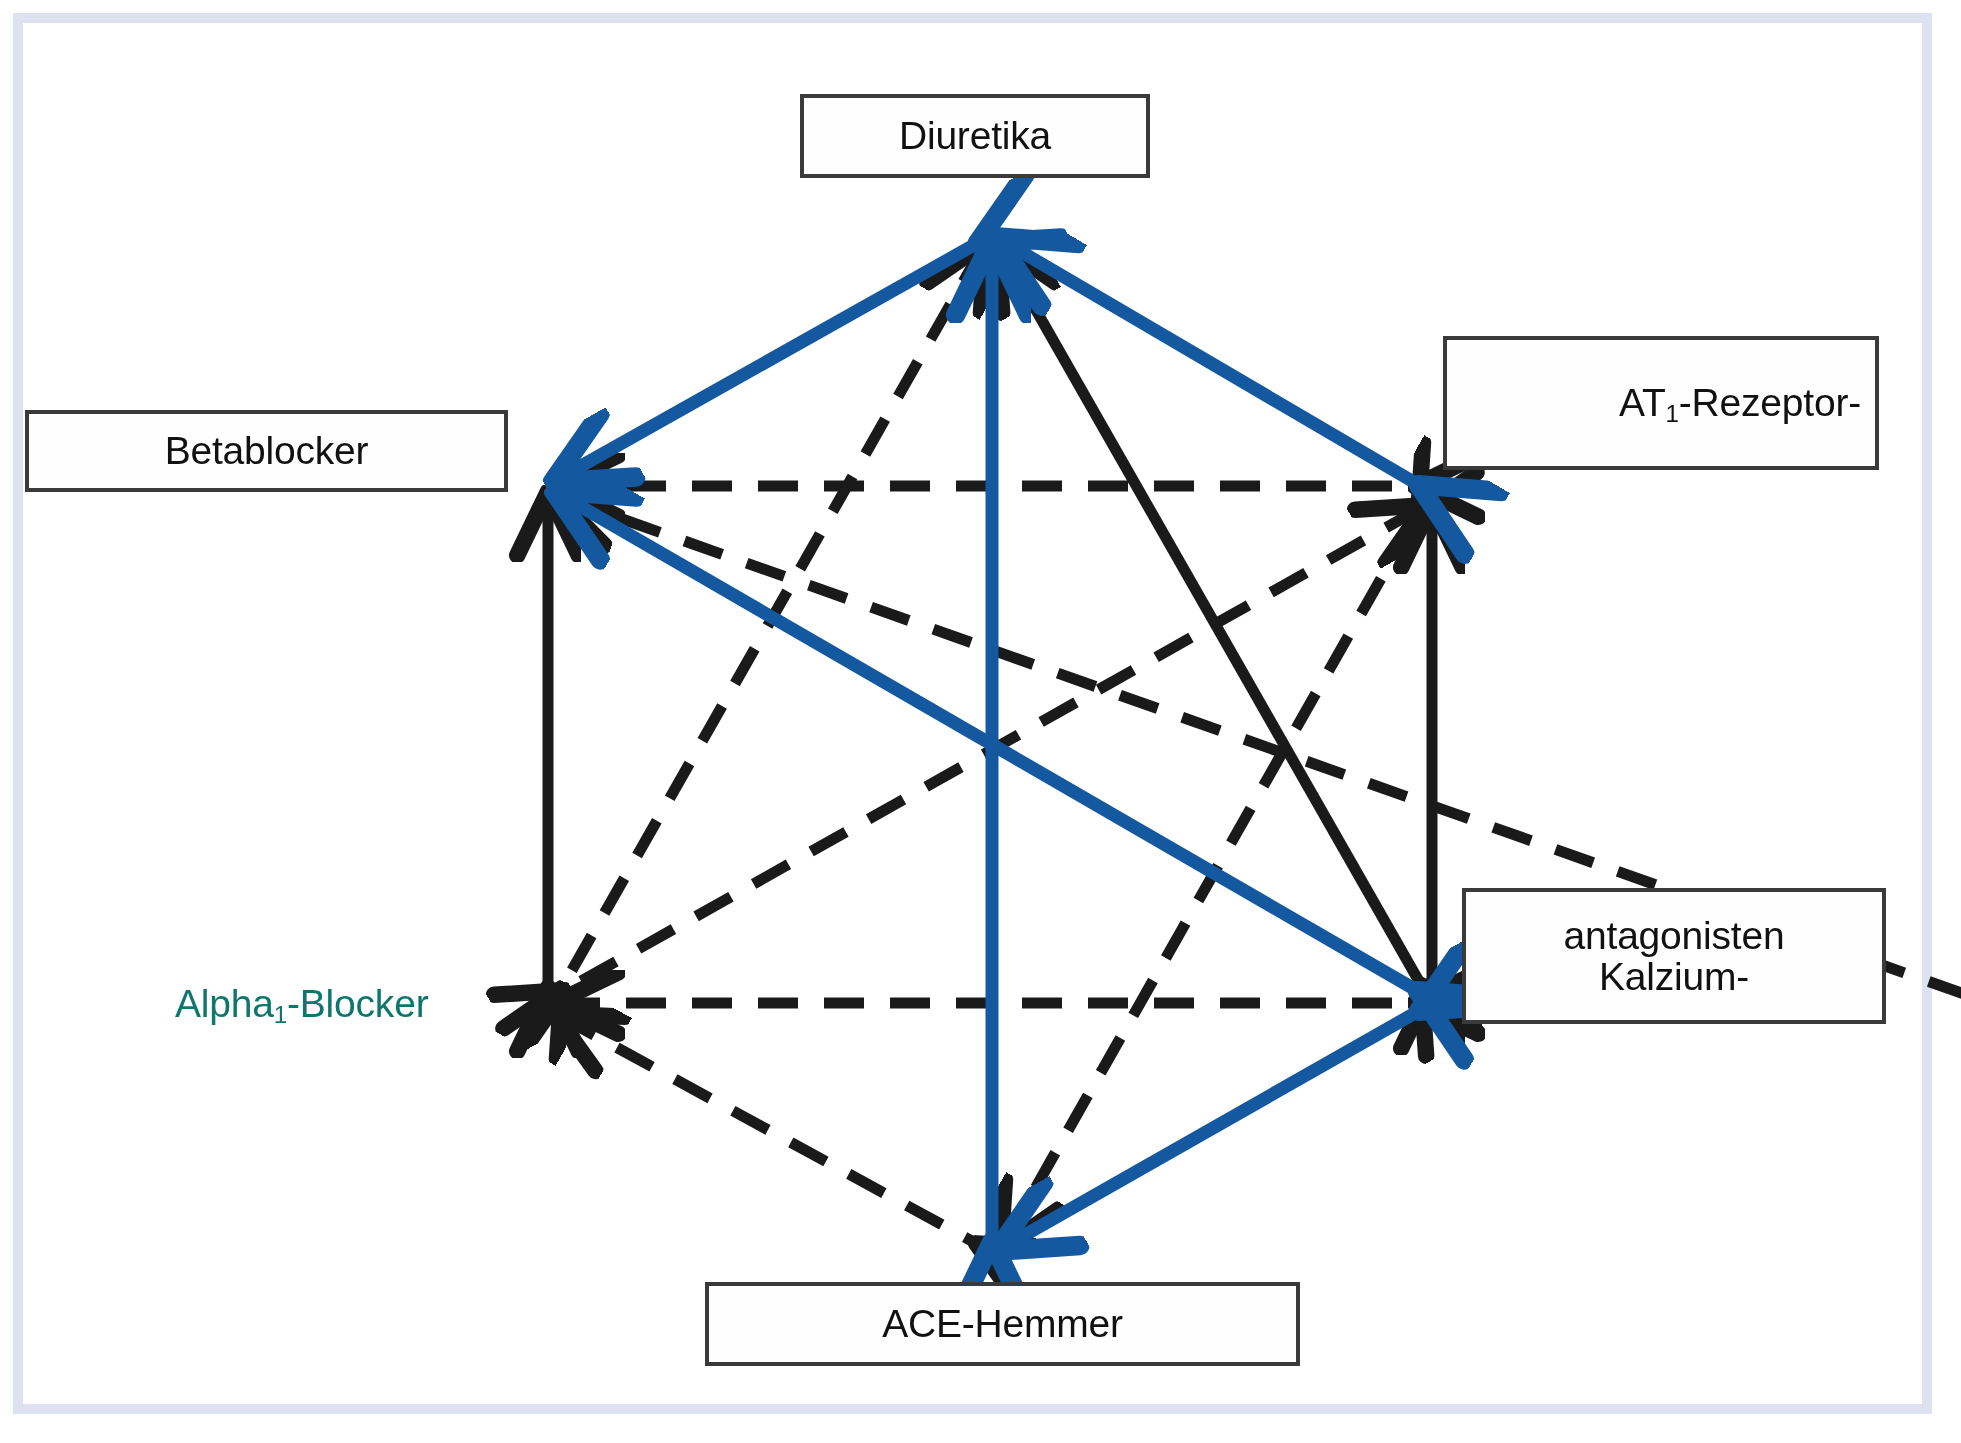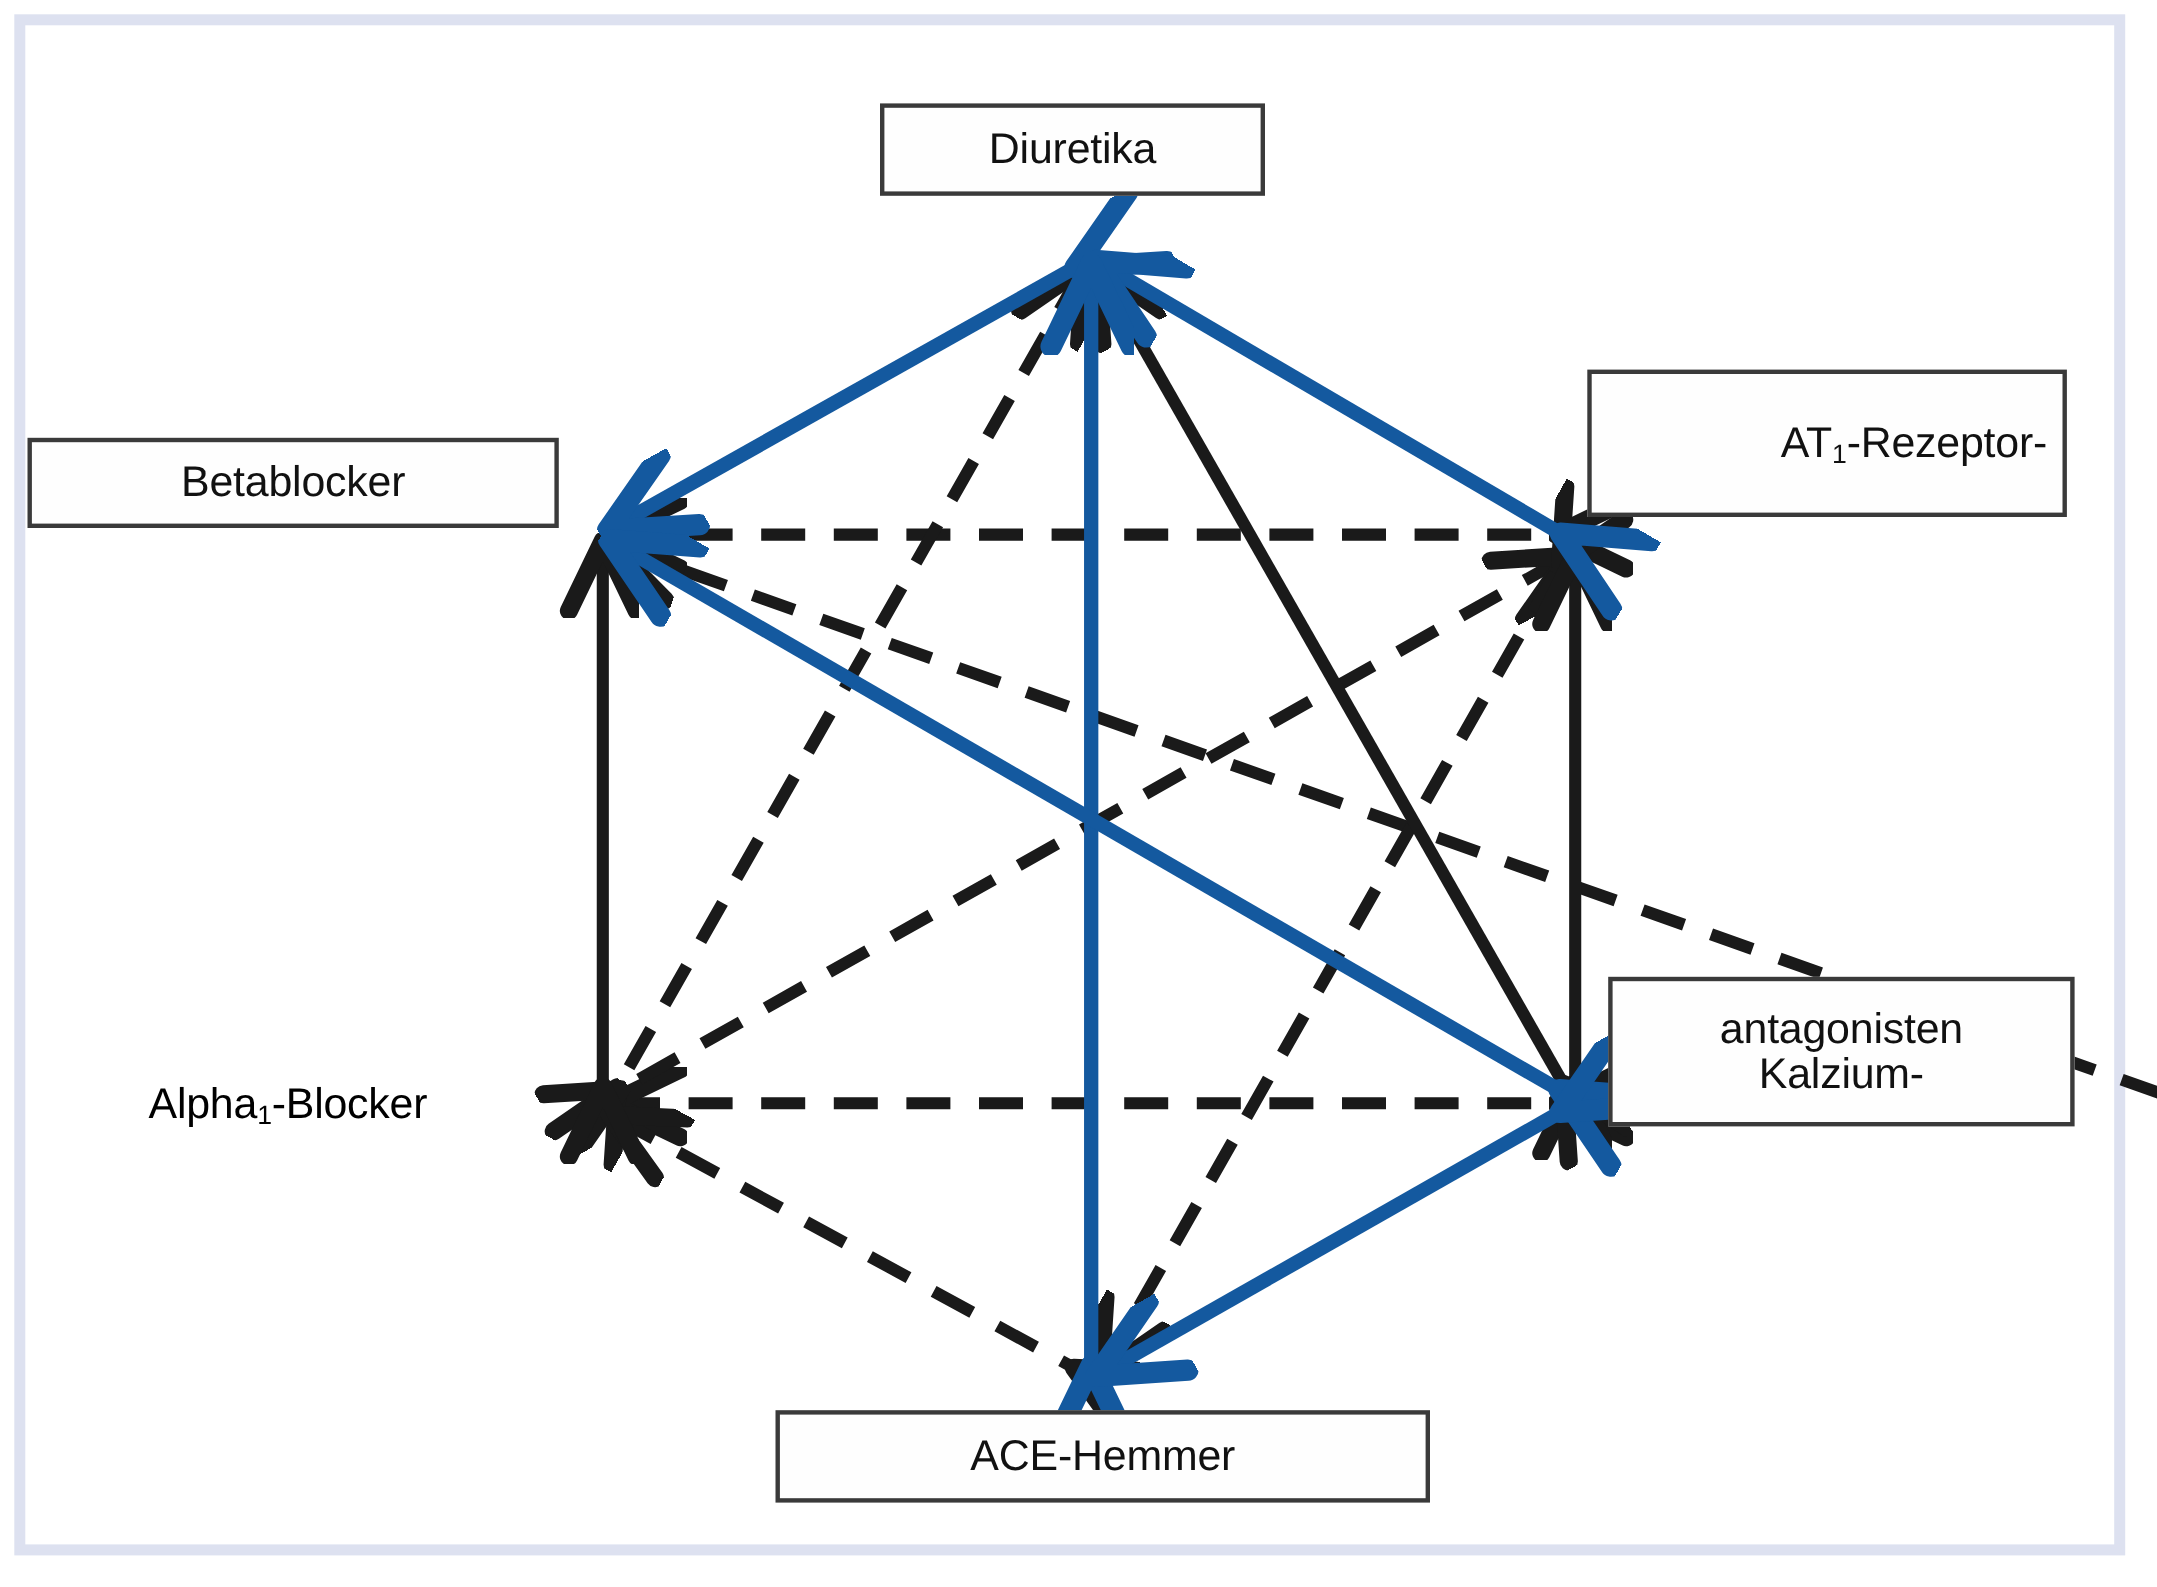--- a/index.html
+++ b/index.html
@@ -49,37 +49,38 @@
     display: flex;
     align-items: center;
     justify-content: center;
     padding: 6px 14px;
     white-space: nowrap;
     letter-spacing: -0.2px;
   }
   .node-label.plain {
     border: none;
     background: transparent;
-    color: #000000;
+    color: #0f766e;
     padding: 0;
+    margin-left: 40px;
   }
   .node-label .two-line {
     display: block;
     line-height: 1.06;
   }
   sub {
     font-size: 0.62em;
     vertical-align: baseline;
     position: relative;
     bottom: -0.22em;
   }
 
   #label-diuretika      { left: 800px;  top: 94px;   width: 350px; height: 84px; }
   #label-at1            { left: 1443px; top: 336px;  width: 436px; height: 134px; justify-content: flex-end; }
-  #label-betablocker    { left: 25px;   top: 398px;  width: 483px; height: 82px; }
+  #label-betablocker    { left: 25px;   top: 410px;  width: 483px; height: 82px; }
   #label-kalzium        { left: 1462px; top: 888px;  width: 424px; height: 136px; }
   #label-alpha1         { left: 135px;  top: 963px;  width: 390px; height: 82px;
                           justify-content: flex-start; }
   #label-ace            { left: 705px;  top: 1282px; width: 595px; height: 84px; }
 </style>
 </head>
 <body>
 
 <div id="page">
 

